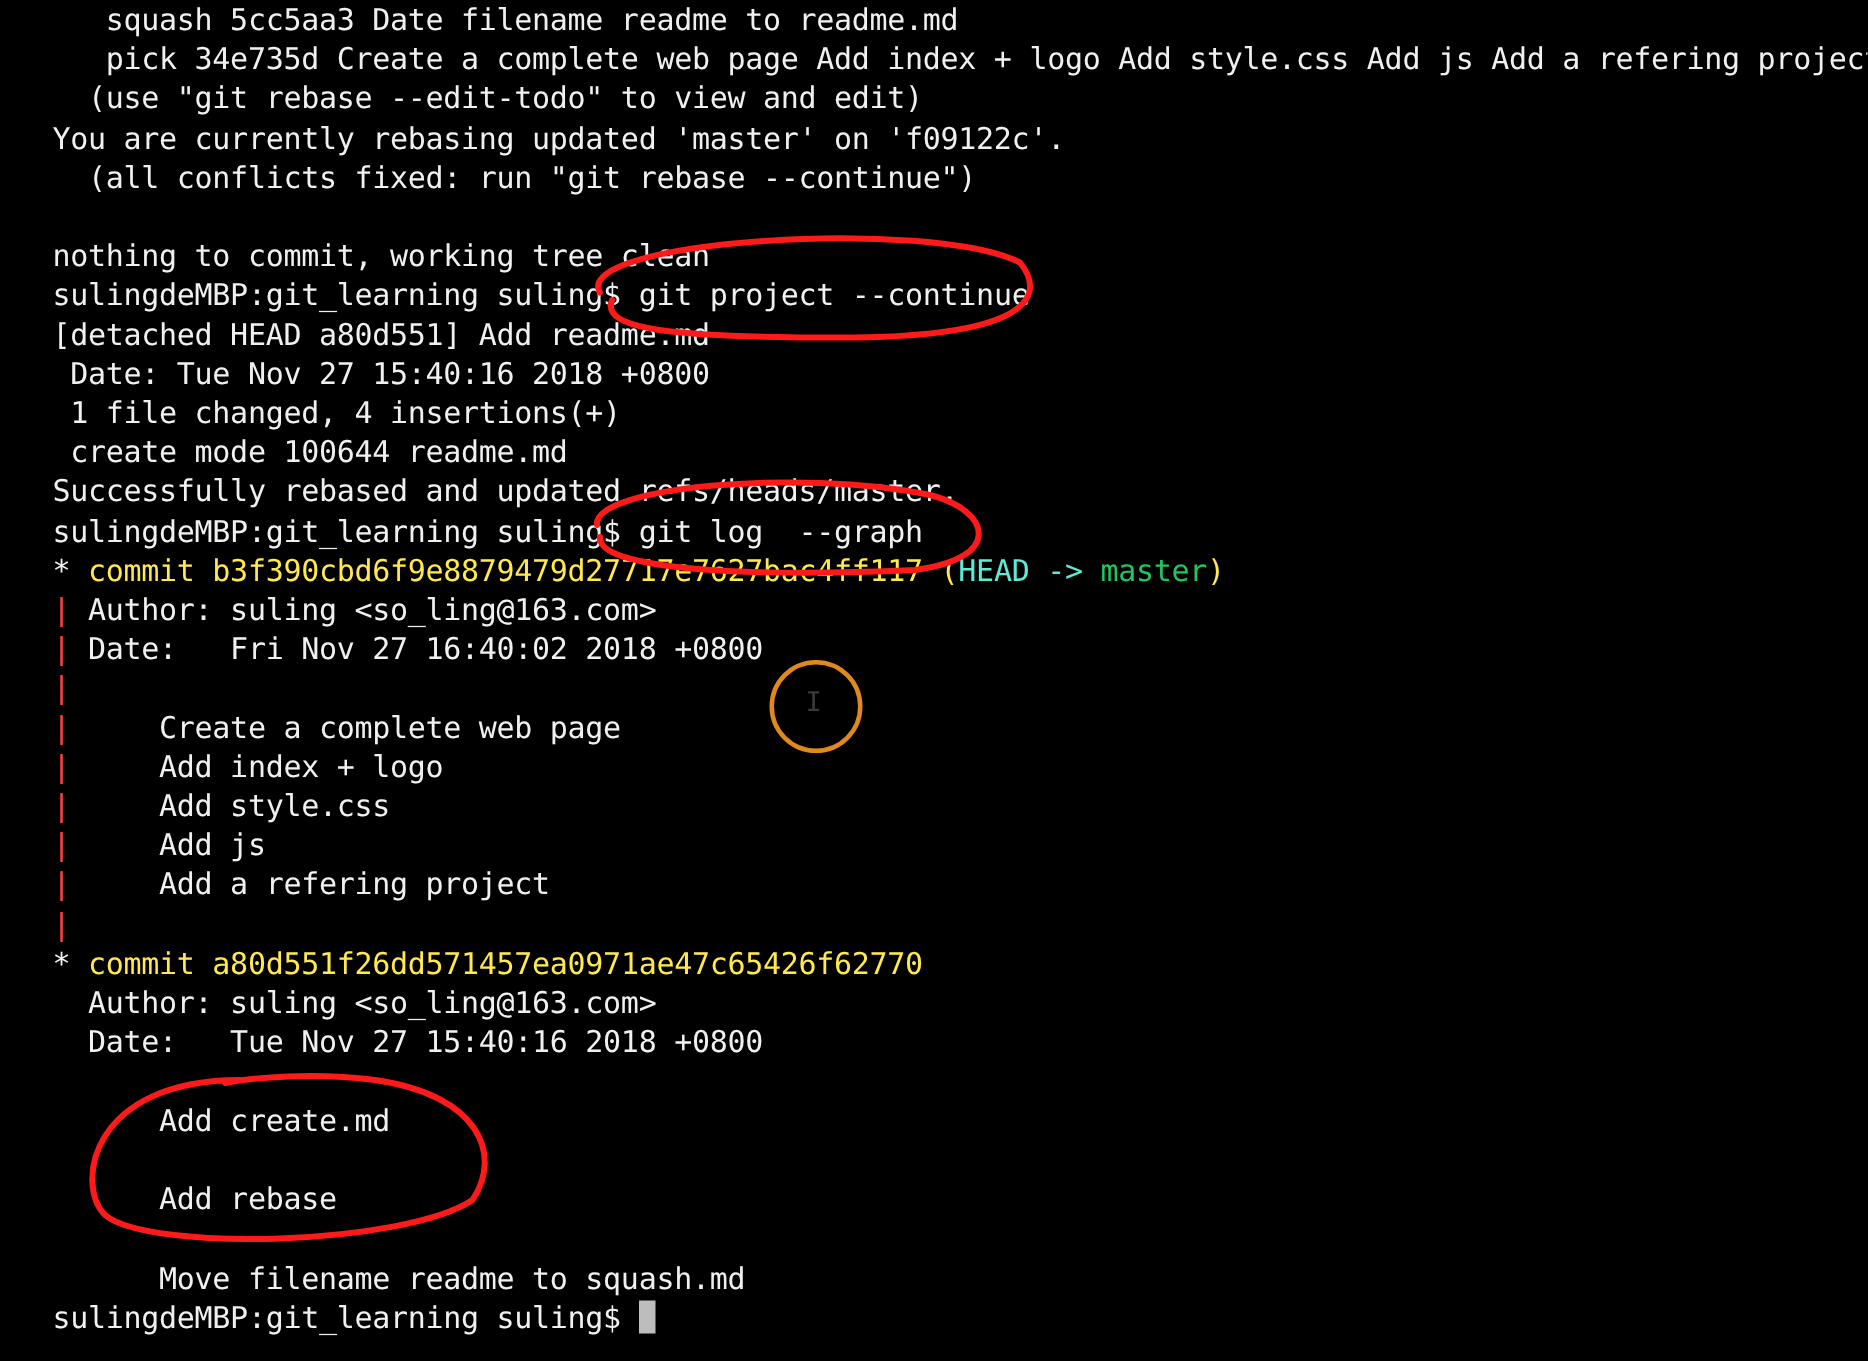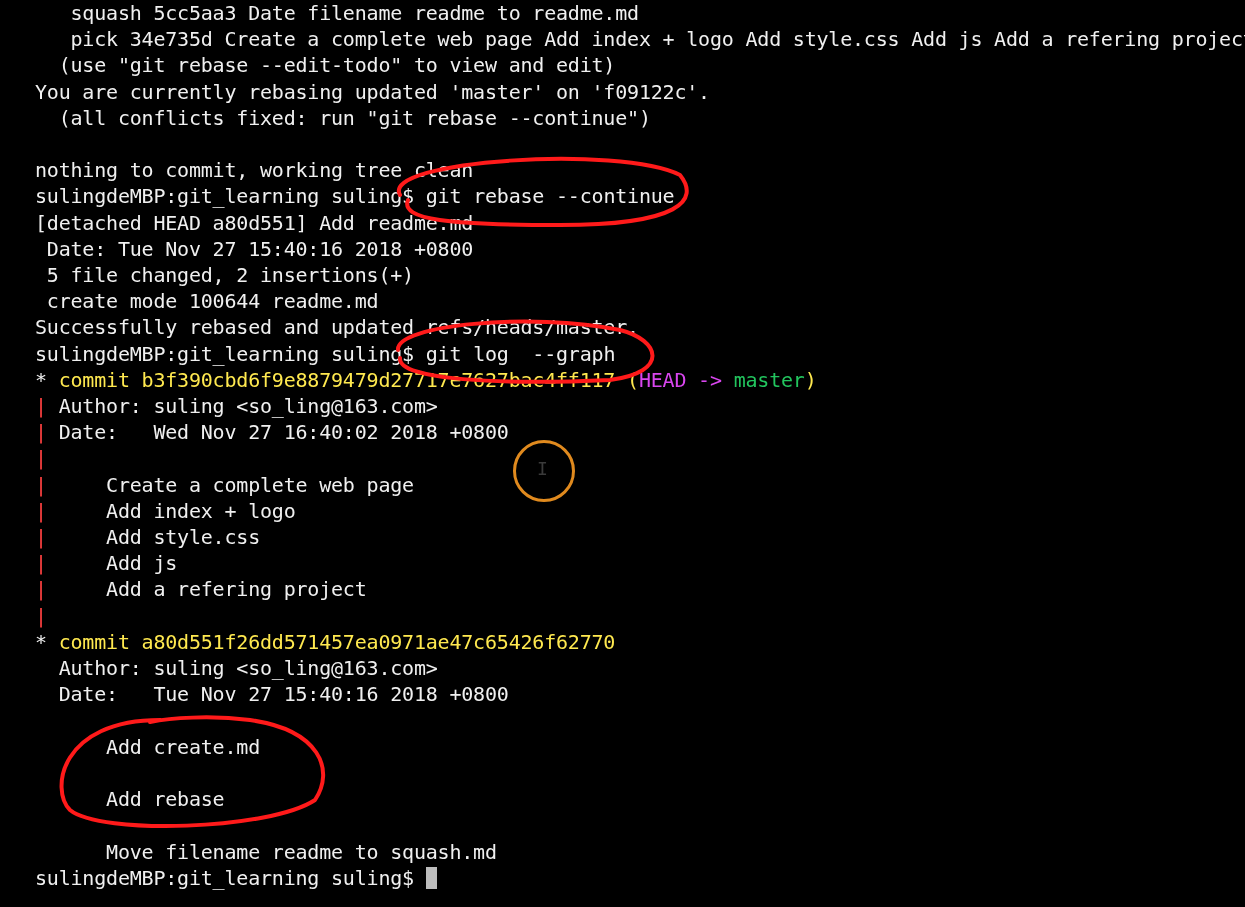--- a/index.html
+++ b/index.html
@@ -7,21 +7,21 @@
     font-family:"Menlo","Consolas","DejaVu Sans Mono",monospace;
     font-size:20px;
     line-height:26.2px;
     color:#f0f0f0;
     white-space:pre;
     padding:0 0 0 35px;
     position:relative;
     letter-spacing:-0.2px;
   }
   .y{color:#ffe94f}
-  .c{color:#d946ef}
+  .c{color:#5eead4}
   .g{color:#22c55e}
   .r{color:#ff4141}
   .cursor{
     display:inline-block;width:11px;height:22px;background:#bdbdbd;
     vertical-align:-4px;
   }
   
   svg.overlay{position:absolute;left:0;top:0;width:1245px;height:907px;pointer-events:none}
   .anno path,.anno ellipse,.anno circle{stroke:#ff1a1a;fill:none;stroke-width:4;stroke-linecap:round;stroke-linejoin:round}
   .focus-cursor{
@@ -33,30 +33,30 @@
 </head>
 <body>
 
 <div class="term"><span>   squash 5cc5aa3 Date filename readme to readme.md</span>
 <span>   pick 34e735d Create a complete web page Add index + logo Add style.css Add js Add a refering project</span>
 <span>  (use "git rebase --edit-todo" to view and edit)</span>
 <span>You are currently rebasing updated 'master' on 'f09122c'.</span>
 <span>  (all conflicts fixed: run "git rebase --continue")</span>
 <span></span>
 <span>nothing to commit, working tree clean</span>
-<span>sulingdeMBP:git_learning suling$ </span><span>git rebase --continue</span>
+<span>sulingdeMBP:git_learning suling$ </span><span>git project --continue</span>
 <span>[detached HEAD a80d551] Add readme.md</span>
 <span> Date: Tue Nov 27 15:40:16 2018 +0800</span>
-<span> 5 file changed, 2 insertions(+)</span>
+<span> 1 file changed, 4 insertions(+)</span>
 <span> create mode 100644 readme.md</span>
 <span>Successfully rebased and updated refs/heads/master.</span>
 <span>sulingdeMBP:git_learning suling$ </span><span>git log  --graph</span>
 <span>* </span><span class="y">commit b3f390cbd6f9e8879479d27717e7627bac4ff117</span><span class="y"> (</span><span class="c">HEAD -&gt; </span><span class="g">master</span><span class="y">)</span>
 <span class="r">|</span><span> Author: suling &lt;so_ling@163.com&gt;</span>
-<span class="r">|</span><span> Date:   Wed Nov 27 16:40:02 2018 +0800</span>
+<span class="r">|</span><span> Date:   Fri Nov 27 16:40:02 2018 +0800</span>
 <span class="r">|</span>
 <span class="r">|</span><span>     Create a complete web page</span>
 <span class="r">|</span><span>     Add index + logo</span>
 <span class="r">|</span><span>     Add style.css</span>
 <span class="r">|</span><span>     Add js</span>
 <span class="r">|</span><span>     Add a refering project</span>
 <span class="r">|</span>
 <span>* </span><span class="y">commit a80d551f26dd571457ea0971ae47c65426f62770</span>
 <span>  Author: suling &lt;so_ling@163.com&gt;</span>
 <span>  Date:   Tue Nov 27 15:40:16 2018 +0800</span>

